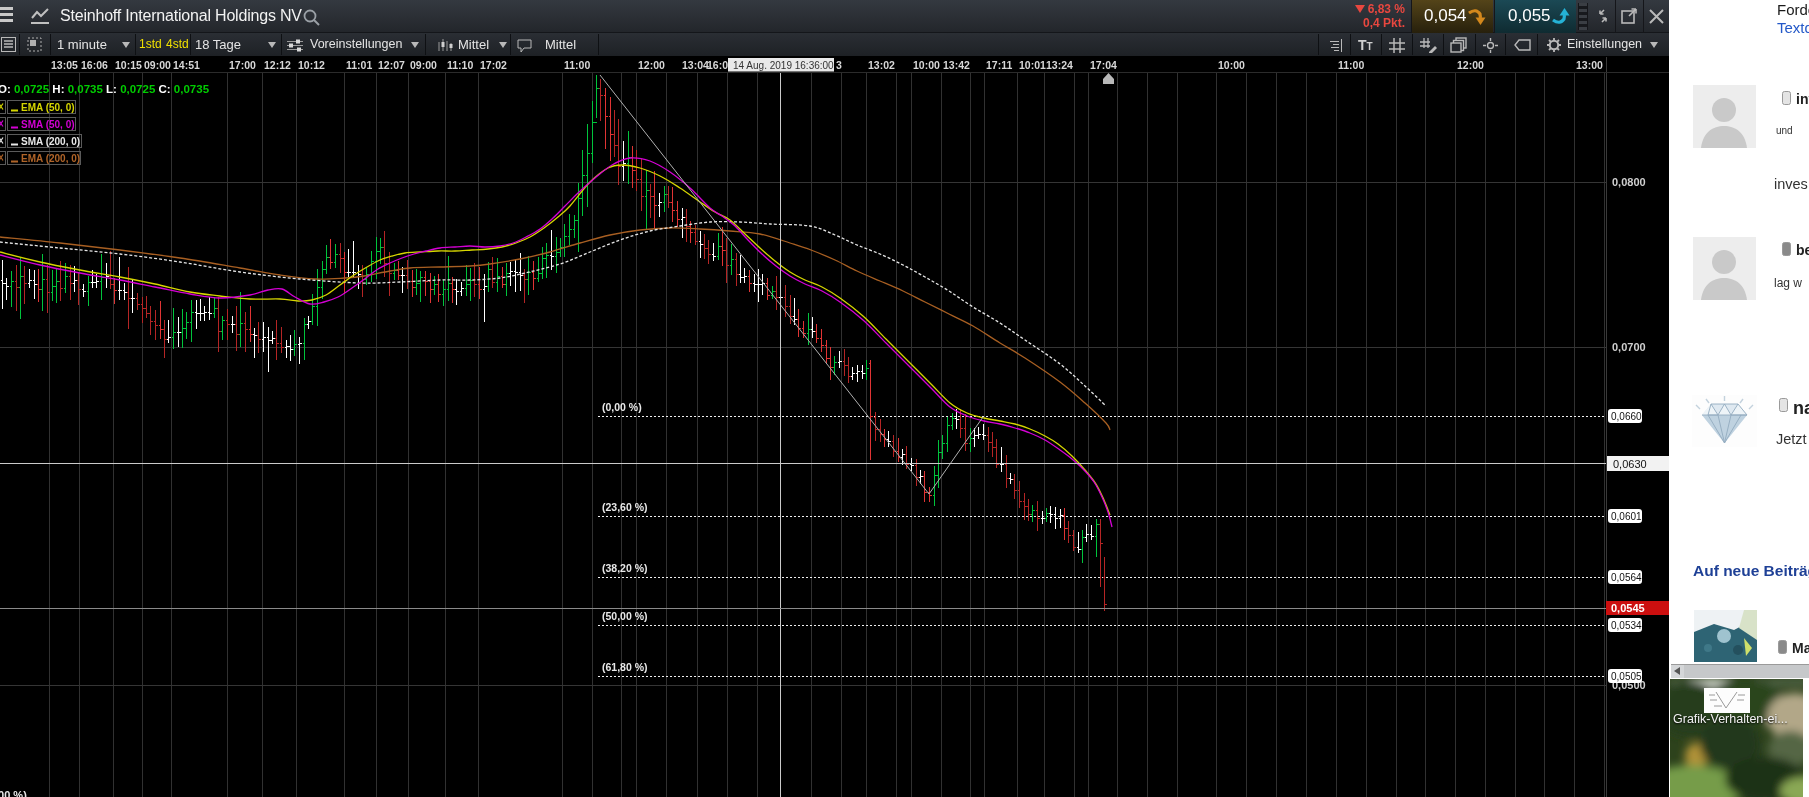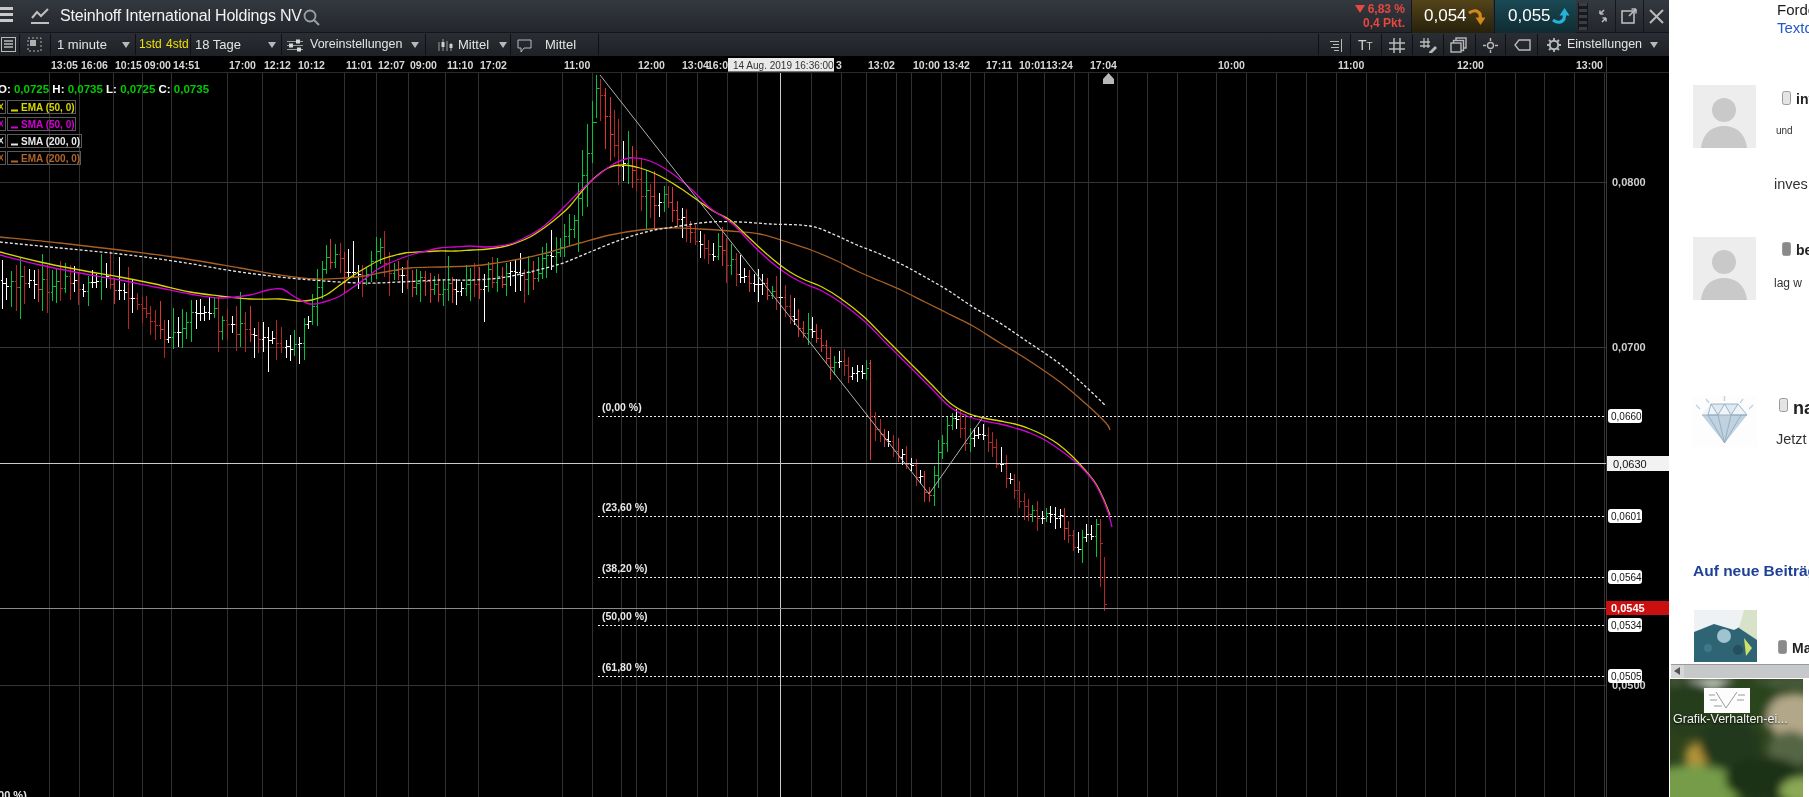--- a/index.html
+++ b/index.html
@@ -101,21 +101,21 @@
       <div class="sep" style="left:1350px"></div>
       <div class="sep" style="left:1381px"></div>
       <div class="sep" style="left:1412px"></div>
       <div class="sep" style="left:1443px"></div>
       <div class="sep" style="left:1475px"></div>
       <div class="sep" style="left:1505px"></div>
       <div class="sep" style="left:1537px"></div>
  <svg class="ic" style="left:1327px;top:5px" width="17" height="15">
         <path d="M14.5 1v13M3 3.5h9M6 6.5h6M4 9.5h8M7 12.5h5" stroke="#b9b9b9"></path>
       </svg>
- <div class="pt" style="left:1358px;top:4px;color:#cfcfcf;font-size:14px;font-weight:normal">T<span style="font-size:10px">T</span></div>
+ <div class="pt" style="left:1358px;top:4px;color:#cfcfcf;font-size:14px;font-weight:bold">T<span style="font-size:10px">T</span></div>
  <svg class="ic" style="left:1389px;top:5px" width="16" height="15">
         <path d="M5 0v15M11 0v15M0 5h16M0 11h16" stroke="#b9b9b9" stroke-width="1.5"></path>
       </svg>
  <svg class="ic" style="left:1420px;top:5px" width="18" height="15">
         <path d="M4 0v10M8 0v10M0 4h10M0 8h10" stroke="#b9b9b9" stroke-width="1.3"></path>
         <path d="M9 14l6-6 2 2-6 6h-2z" fill="#b9b9b9"></path>
       </svg>
  <svg class="ic" style="left:1450px;top:4px" width="18" height="16">
         <rect x="6" y="1" width="10" height="10" stroke="#b9b9b9" fill="none" stroke-width="1.4"></rect>
         <rect x="3.5" y="3.5" width="10" height="10" fill="#23262b" stroke="#b9b9b9" stroke-width="1.4"></rect>

